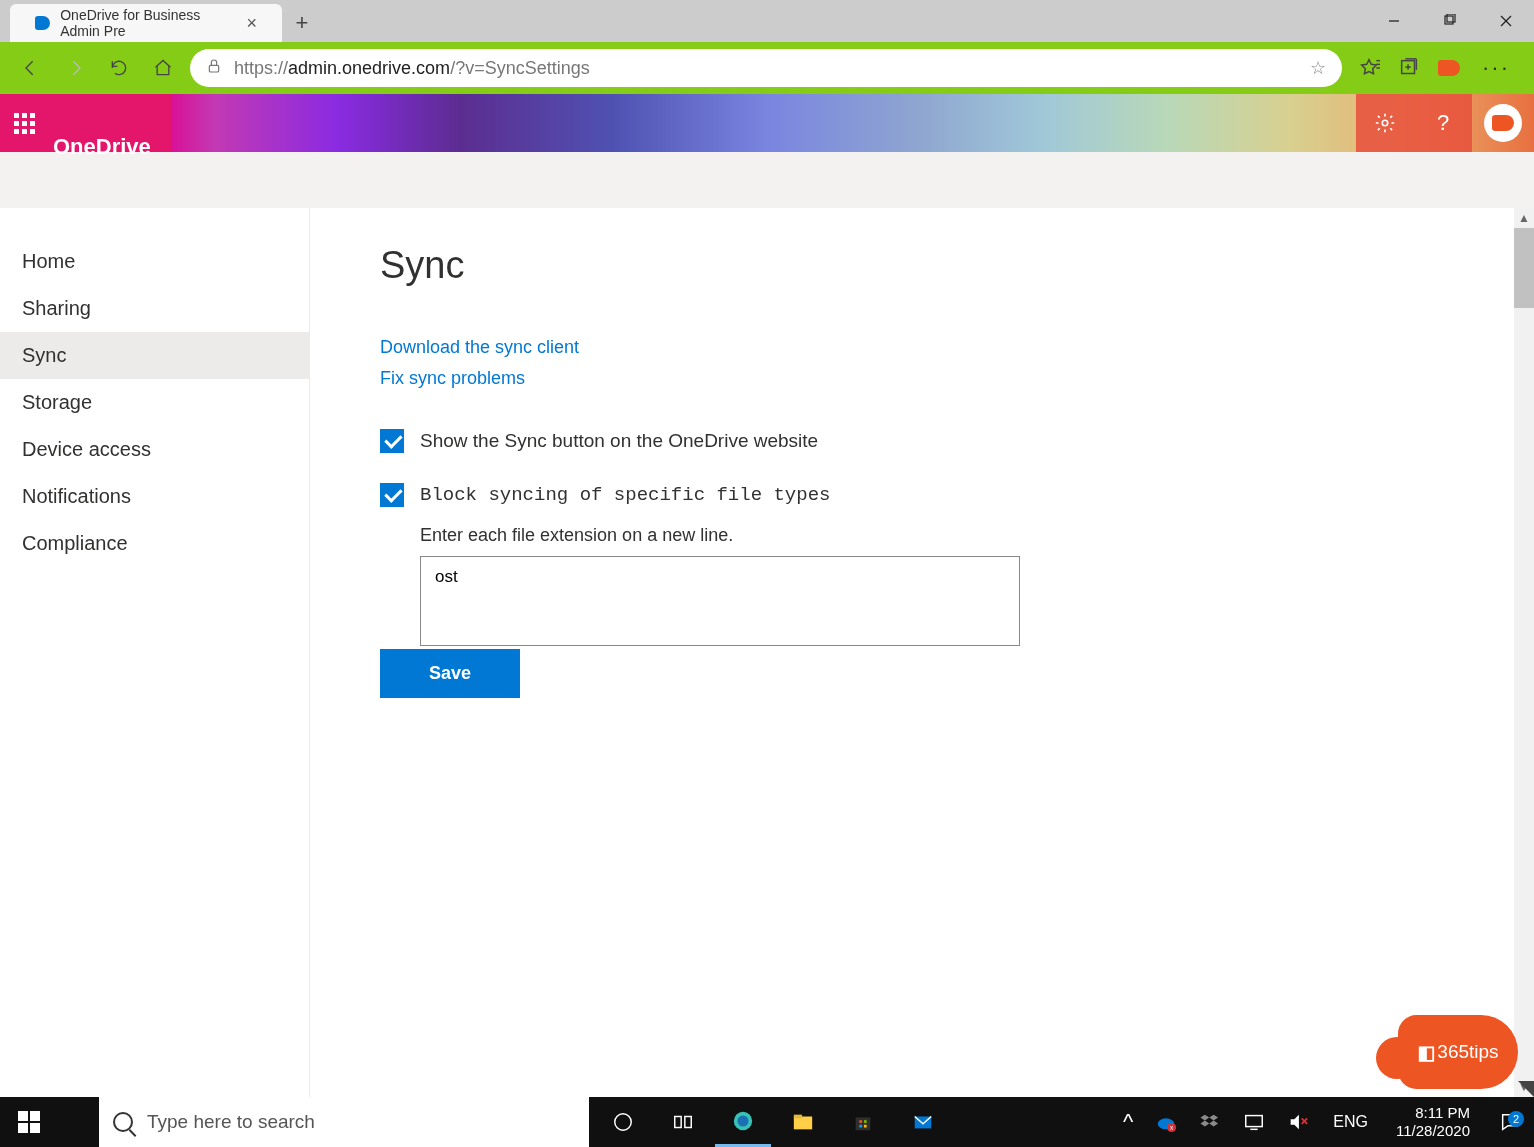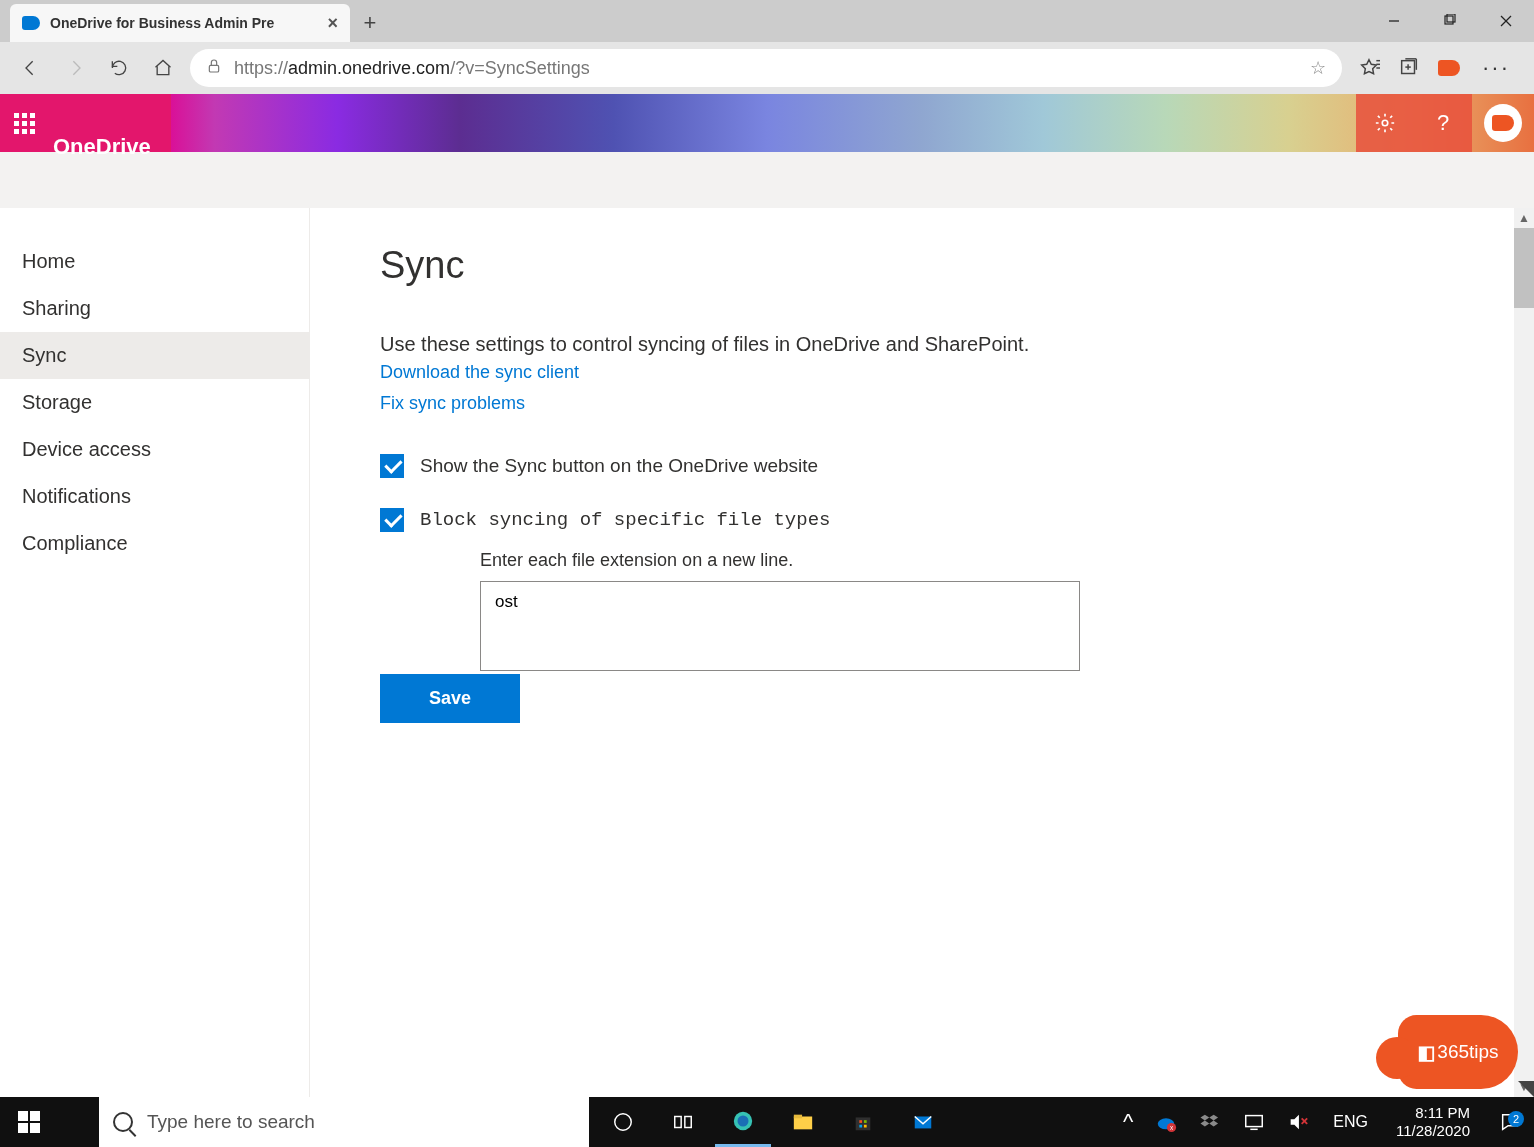--- a/index.html
+++ b/index.html
@@ -18,47 +18,46 @@
   .browser-chrome { width: 100%; }
   .tabbar {
     height: 42px;
     background: #cccccc;
     display: flex;
     align-items: flex-end;
     padding-left: 10px;
   }
   .tab {
     height: 38px;
-    width: 340px;
+    width: 272px;
     background: #f7f7f7;
     border-top-left-radius: 6px;
     border-top-right-radius: 6px;
     display: flex;
     align-items: center;
-    padding: 0 12px;
+    padding: 0 25px;
     gap: 10px;
     font-size: 14px;
     color: #333;
     position: relative;
-    font-weight: bold;
   }
   .tab .favicon {
     width: 18px; height: 14px;
     background: #0078d4;
     border-radius: 3px 7px 7px 3px;
     display:inline-block;
   }
   .tab .close { margin-left: auto; font-size: 18px; color: #555; }
   .newtab { width: 40px; height: 38px; display:flex; align-items:center; justify-content:center; color:#444; font-size:22px;}
   .windowbtns { margin-left:auto; display:flex; height:42px;}
   .winbtn { width:56px; display:flex; align-items:center; justify-content:center; color:#222;}
   .winbtn svg { width:14px; height:14px; }
   .addrbar {
     height: 52px;
-    background: #e5e5e5;
+    background: #84cc16;
     display: flex;
     align-items: center;
     padding: 0 14px;
     gap: 10px;
   }
   .navicon { width:34px; height:34px; display:flex; align-items:center; justify-content:center; color:#444; border-radius:4px;}
   .navicon.disabled { color:#bbb; }
   .navicon svg { width:20px; height:20px; }
   .urlbox {
     flex: 1;
@@ -136,21 +135,21 @@
     position:relative;
   }
   .content h1 { font-size: 38px; font-weight: 300; color:#323130; margin-bottom: 46px;}
   .desc { font-size: 20px; color:#323130; margin-bottom:2px;}
   .linkline { display:block; font-size:18px; color:#0078d4; text-decoration:none; margin-top:2px; line-height:1.6;}
   .settings { margin-top: 36px; }
   .chkrow { display:flex; align-items:center; gap:16px; margin-bottom: 30px; font-size:19px;}
   .chkbox { width:24px; height:24px; border:2px solid #333; display:flex; align-items:center; justify-content:center; flex-shrink:0;}
   .chkbox.checked { background:#0078d4; border-color:#0078d4;}
   .chkbox.checked::after { content:""; width:7px; height:13px; border:solid #fff; border-width:0 3px 3px 0; transform:rotate(45deg) translateY(-2px);}
-  .indent { margin-left: 100px; }
+  .indent { margin-left: 40px; }
   .indent label { font-size:18px; color:#323130; display:block; margin-bottom:10px;}
   .ext-textarea {
     width: 600px; height: 90px;
     border:1px solid #8a8886;
     padding: 10px 14px;
     font-size:17px;
     font-family:inherit;
     resize:none;
   }
   .savebtn {
@@ -342,21 +341,20 @@
     <div class="side-item">Sharing</div>
     <div class="side-item active">Sync</div>
     <div class="side-item">Storage</div>
     <div class="side-item">Device access</div>
     <div class="side-item">Notifications</div>
     <div class="side-item">Compliance</div>
   </div>
 
   <div class="content">
     <h1>Sync</h1>
-    <div class="desc">Use these settings to control syncing of files in OneDrive and SharePoint.</div>
     <a class="linkline">Download the sync client</a>
     <a class="linkline">Fix sync problems</a>
 
     <div class="settings">
       <div class="chkrow">
         <div class="chkbox checked"></div>
         <span>Show the Sync button on the OneDrive website</span>
       </div>
       <div class="chkrow" style="margin-bottom:18px;font-family:Liberation Mono, monospace;">
         <div class="chkbox checked"></div>

